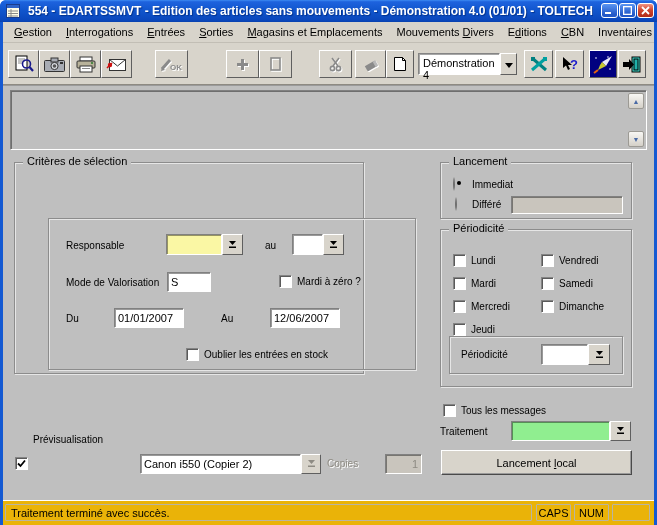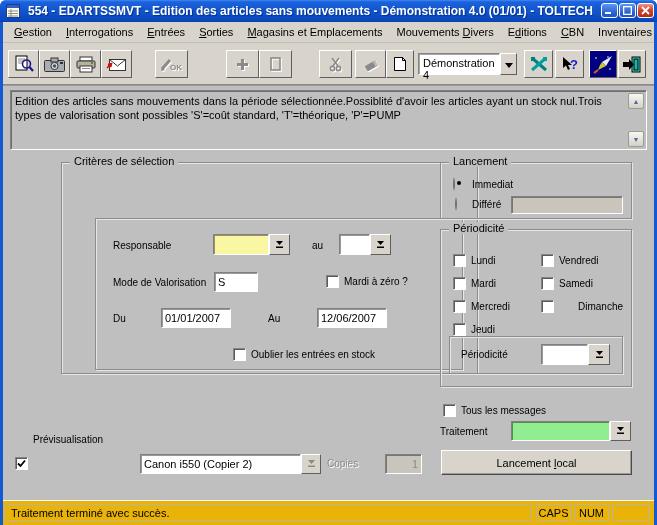--- a/index.html
+++ b/index.html
@@ -288,26 +288,25 @@
             <rect x="12" y="3" width="4" height="11" fill="#20B2AA" stroke="#000"></rect>
             <polygon points="1,6 7,6 7,3 12,8.5 7,14 7,11 1,11" fill="#000"></polygon>
           </svg>
         </span>
     </span>
   </div>
 
   <div id="client" class="abs"></div>
 
   <div class="abs well" style="left:10px;top:90px;width:637px;height:60px;background:#BFBFBF;">
-    <div class="abs" style="left:4px;top:3px;width:605px;line-height:14px;">Edition des articles sans mouvements dans la période sélectionnée.Possiblité d'avoir les articles ayant un stock nul.Trois types de valorisation sont possibles 'S'=coût standard, 'T'=théorique, 'P'=PUMP</div>
     <span class="sb-btn" style="top:2px;">▲</span>
     <span class="sb-btn" style="top:40px;">▼</span>
   </div>
 
-  <div class="abs groupbox" style="left:14px;top:162px;width:417px;height:212px;margin-left:47px;">
+  <div class="abs groupbox" style="left:14px;top:162px;width:350px;height:212px;">
     <span class="legend">Critères de sélection</span>
     <div class="abs groupbox" style="left:33px;top:55px;width:368px;height:152px;"></div>
 
     <span class="abs lbl" style="left:51px;top:77px;">Responsable</span>
     <input class="abs field" style="left: 151px; top: 71px; width: 56px; height: 21px; background: rgb(250, 247, 164);" value="">
     <span class="abs combo-btn" style="left:207px;top:71px;width:21px;height:21px;">
       <span><svg width="9" height="9">
             <polygon points="1,1 8,1 4.5,5" fill="#000"></polygon>
             <rect x="1" y="6.5" width="7" height="1.5" fill="#000"></rect>
           </svg></span>
@@ -354,21 +353,21 @@
     <span class="abs checkbox" style="left:12px;top:70px;"></span>
     <span class="abs lbl" style="left:30px;top:71px;">Mercredi</span>
     <span class="abs checkbox" style="left:12px;top:93px;"></span>
     <span class="abs lbl" style="left:30px;top:94px;">Jeudi</span>
 
     <span class="abs checkbox" style="left:100px;top:24px;"></span>
     <span class="abs lbl" style="left:118px;top:25px;">Vendredi</span>
     <span class="abs checkbox" style="left:100px;top:47px;"></span>
     <span class="abs lbl" style="left:118px;top:48px;">Samedi</span>
     <span class="abs checkbox" style="left:100px;top:70px;"></span>
-    <span class="abs lbl" style="left:118px;top:71px;margin-left:19px;">Dimanche</span>
+    <span class="abs lbl" style="left:118px;top:71px;">Dimanche</span>
 
     <div class="abs groupbox" style="left:8px;top:106px;width:174px;height:38px;"></div>
     <span class="abs lbl" style="left:20px;top:119px;">Périodicité</span>
     <input class="abs field" style="left: 100px; top: 114px; width: 47px; height: 21px;" value="">
     <span class="abs combo-btn" style="left:147px;top:114px;width:22px;height:21px;">
       <span><svg width="9" height="9">
             <polygon points="1,1 8,1 4.5,5" fill="#000"></polygon>
             <rect x="1" y="6.5" width="7" height="1.5" fill="#000"></rect>
           </svg></span>
     </span>

